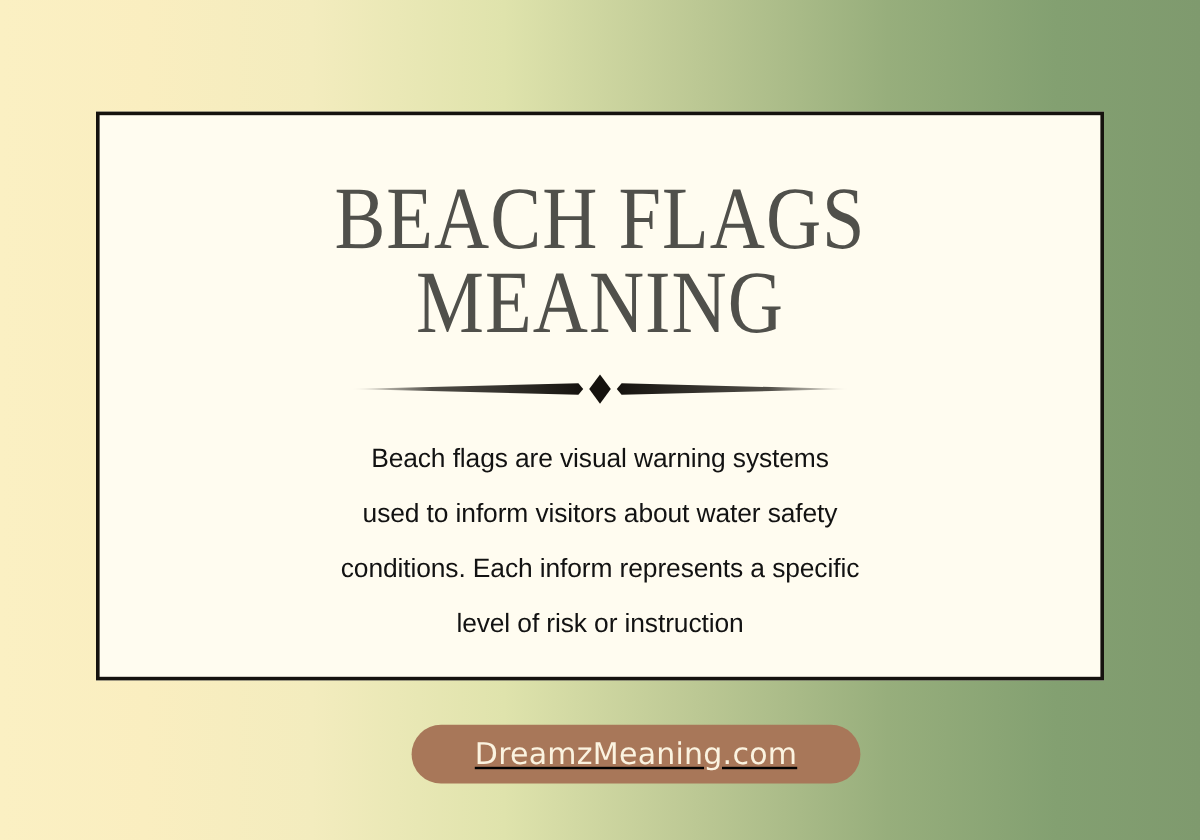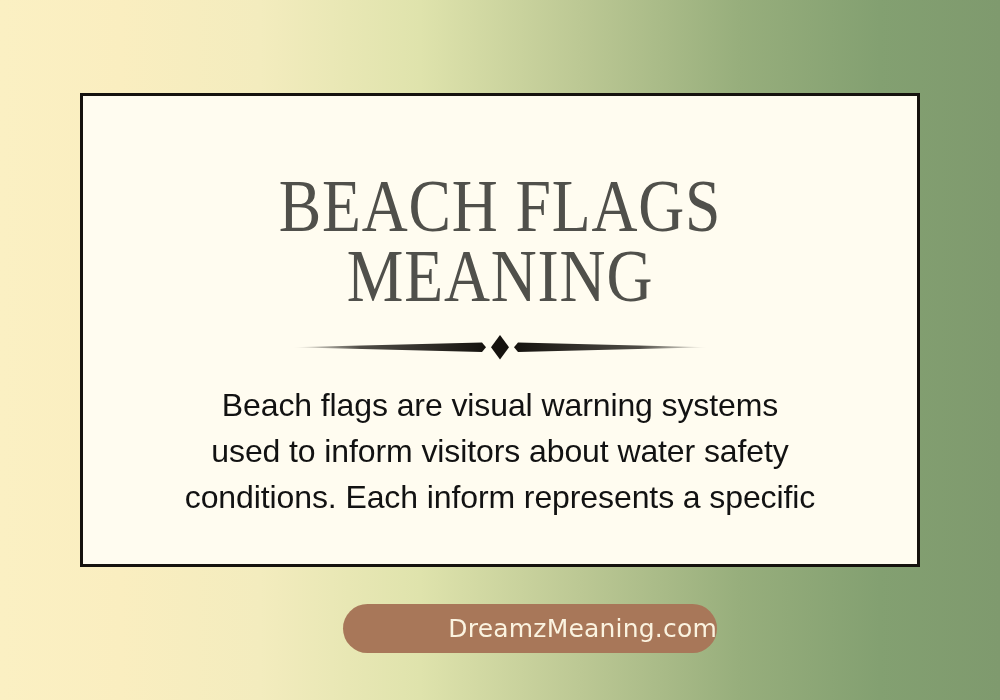--- a/index.html
+++ b/index.html
@@ -78,39 +78,40 @@
   
   .body-block {
     margin-top: 20px;
     width: 760px;
     text-align: center;
   }
 
   .body-line {
     font-family: "Liberation Sans", sans-serif;
     color: #121212;
-    font-size: 32px;
+    font-size: 22px;
     line-height: 46px;
     letter-spacing: -0.1px;
     white-space: nowrap;
   }
 
   
   #badge {
     position: absolute;
     left: 343px;
     top: 604px;
     width: 374px;
     height: 49px;
     box-sizing: border-box;
     background: #a87759;
     border-radius: 26px;
     display: flex;
     align-items: center;
-    justify-content: flex-end;
+    justify-content: center;
+    text-decoration: underline;
   }
 
   #badge .badge-text {
     font-family: "DejaVu Sans", sans-serif;
     color: #fbf3e0;
     font-size: 25px;
     letter-spacing: 0.2px;
     white-space: nowrap;
   }
 </style>
@@ -144,20 +145,21 @@
 
       <path d="M210,3.0 L219,15.2 L210,27.4 L201,15.2 Z" fill="#15120e"></path>
 
       <path d="M418,15.2 L228,10.4 L224,15.2 L228,20.0 Z" fill="url(#taperRight)"></path>
     </svg>
 
     <div class="body-block">
       <div class="body-line">Beach flags are visual warning systems</div>
       <div class="body-line">used to inform visitors about water safety</div>
       <div class="body-line">conditions. Each inform represents a specific</div>
+      <div class="body-line">level of risk or instruction</div>
     </div>
 
   </div>
 
   <div id="badge">
     <span class="badge-text">DreamzMeaning.com</span>
   </div>
 
 </div>
 

